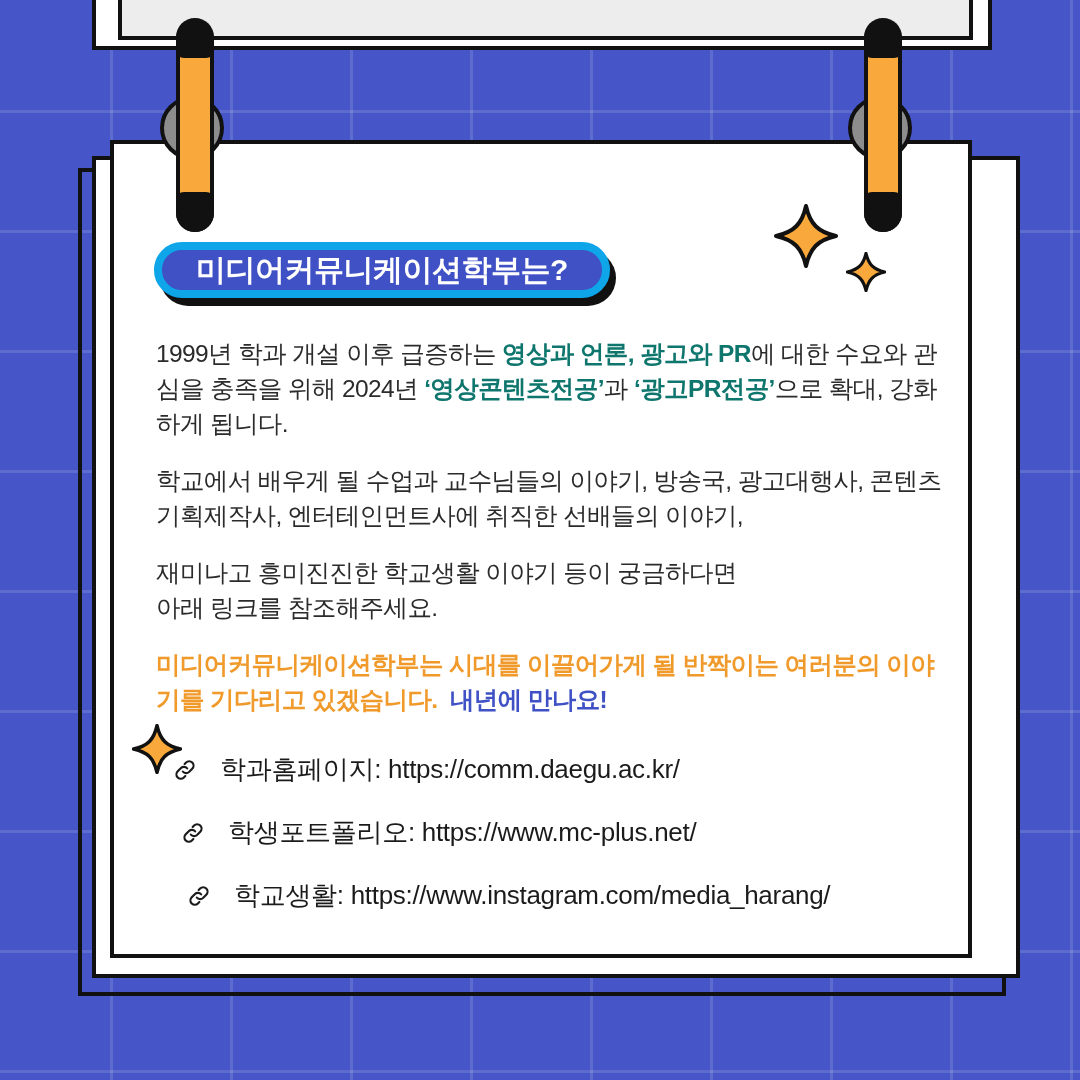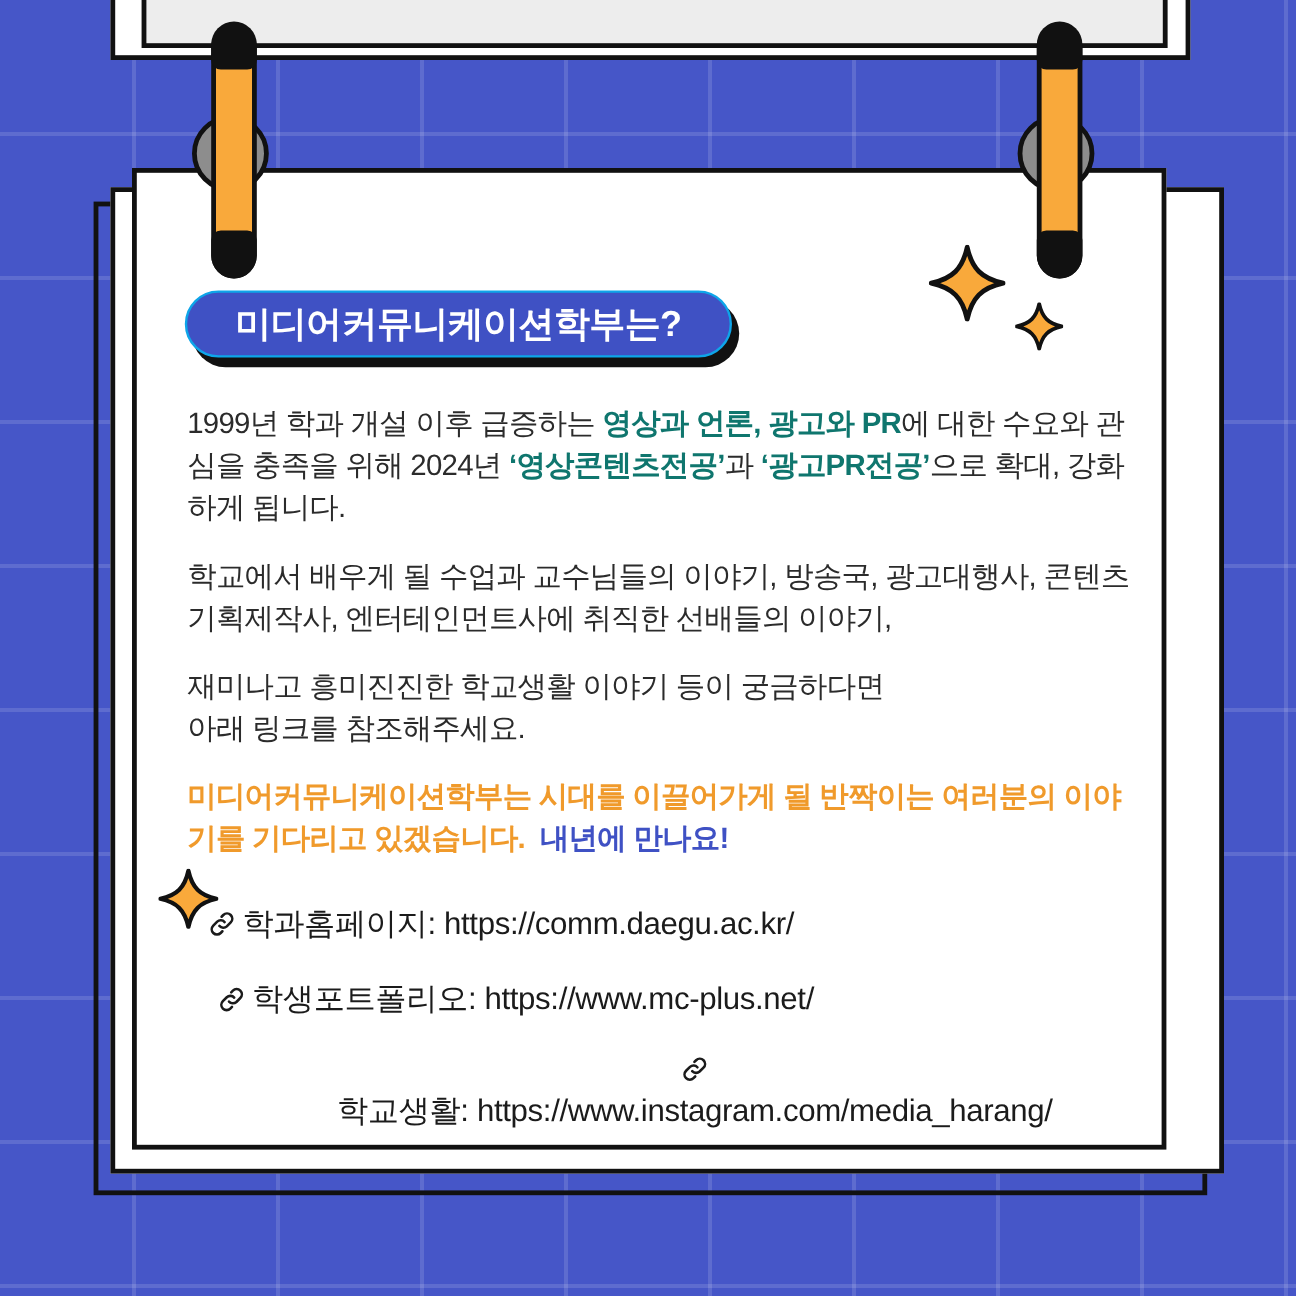--- a/index.html
+++ b/index.html
@@ -106,21 +106,21 @@
   .title-wrap { position: absolute; left: 40px; top: 98px; }
   .title-pill-shadow {
     position: absolute; left: 6px; top: 8px;
     width: 456px; height: 56px;
     background: #111; border-radius: 28px;
   }
   .title-pill {
     position: relative;
     width: 456px; height: 56px;
     background: #3f51c4;
-    border: 2px solid #0ea5e9;
+    border: 8px solid #0ea5e9;
     border-radius: 28px;
     display: flex; align-items: center; justify-content: center;
   }
   .title-pill span {
     color: #fff;
     font-size: 30px;
     font-weight: bold;
     letter-spacing: -0.5px;
   }
 
@@ -147,32 +147,32 @@
   
   .links {
     position: absolute;
     left: 58px; top: 608px;
     width: 800px;
   }
   .link-row {
     display: flex;
     align-items: center;
     margin-bottom: 28px;
-    gap: 4px;
+    gap: 22px;
   }
   .link-row:last-child { margin-bottom: 0; }
   .link-icon { width: 26px; height: 26px; flex: 0 0 26px; }
   .link-text {
     font-size: 26px;
     color: #1b1b1b;
     letter-spacing: -0.3px;
     white-space: nowrap;
   }
   .link-row.r2 { margin-left: 8px; margin-top: 27px; }
-  .link-row.r3 { margin-left: 14px; flex-direction: column; }
+  .link-row.r3 { margin-left: 14px; }
 </style>
 </head>
 <body>
 
 <div class="top-card-shadow"></div>
 <div class="top-card"></div>
 
 <div class="card-shadow-outer"></div>
 <div class="card-shadow-mid"></div>
 

